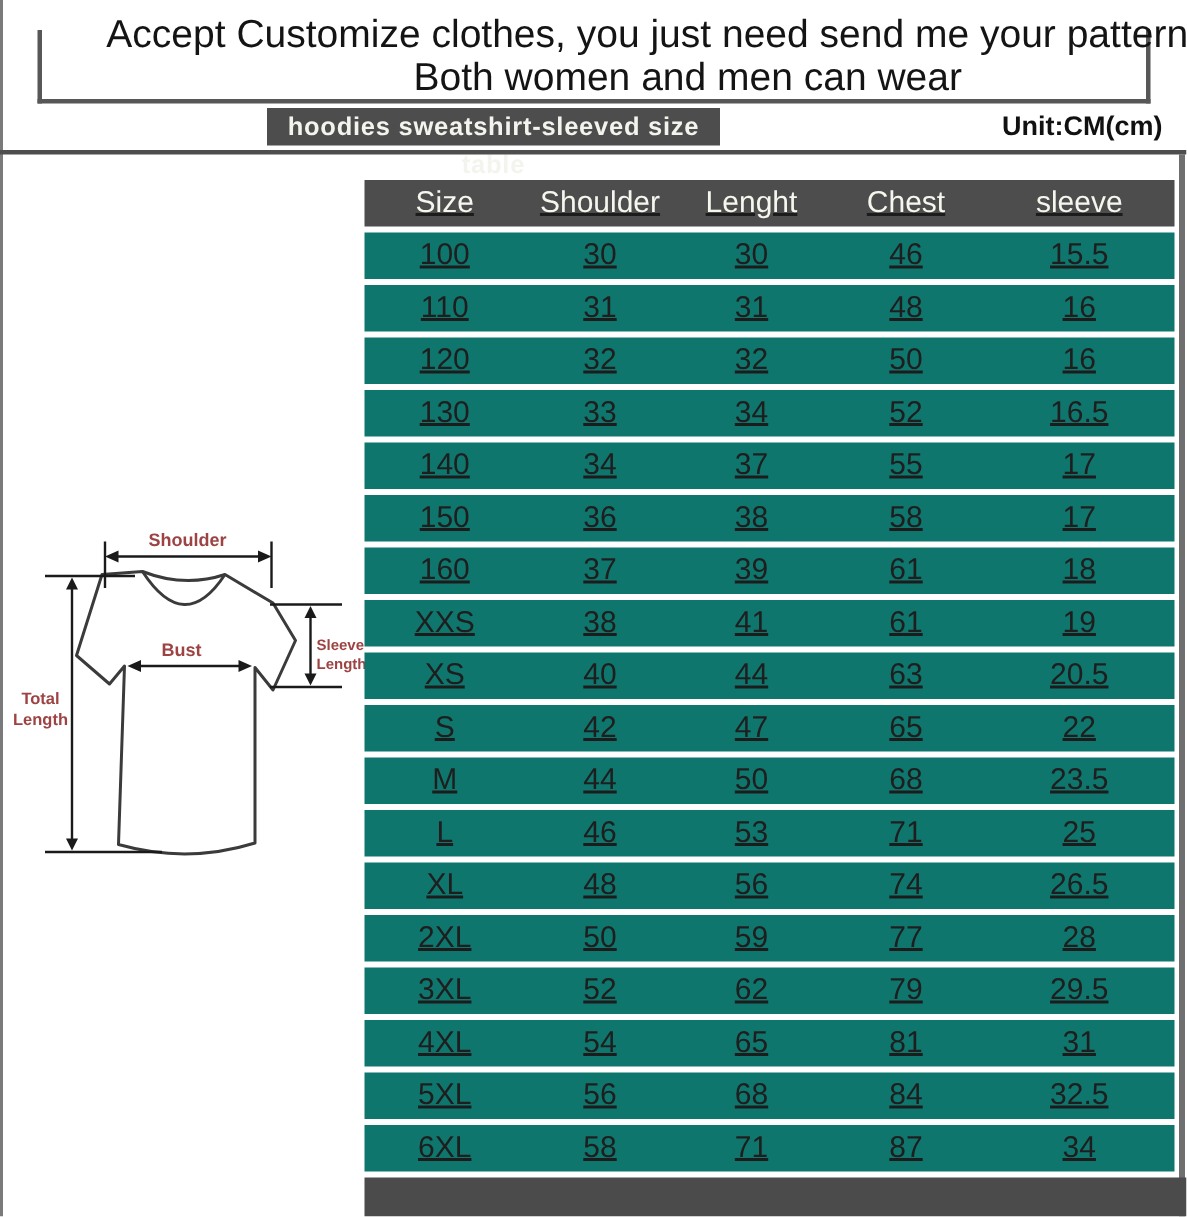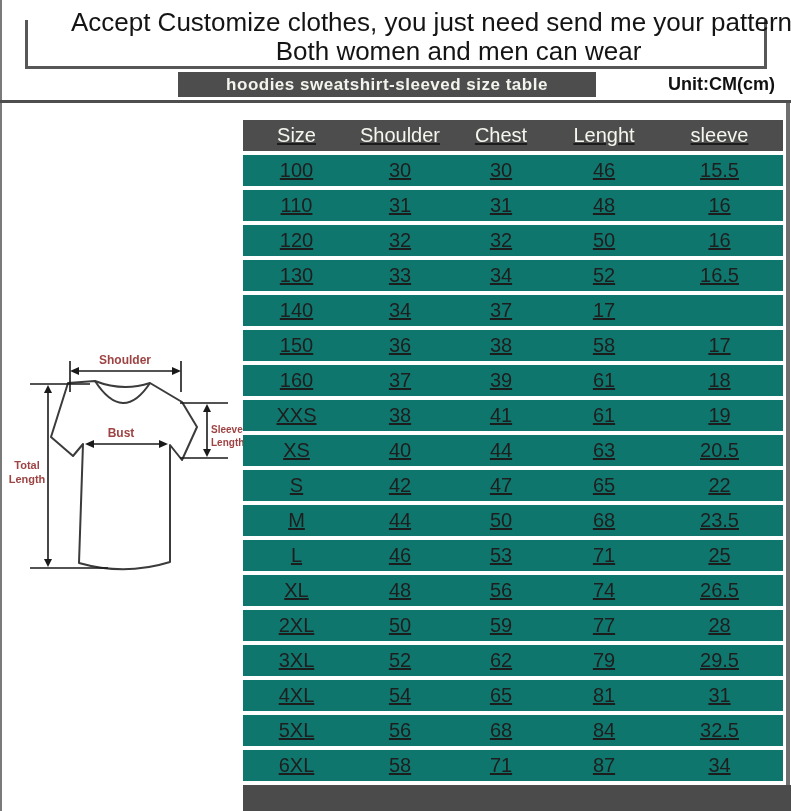--- a/index.html
+++ b/index.html
@@ -10,21 +10,21 @@
   .right-border{position:absolute;left:786px;top:103px;width:4px;height:708px;background:#6f6f6f;}
 
   .title-frame{position:absolute;left:25px;top:20px;width:736px;height:46px;
                border-left:3px solid #575757;border-right:3px solid #575757;
                border-bottom:3px solid #575757;}
   .title-line{position:absolute;left:0;width:791px;text-align:center;
               font-size:26px;color:#141414;white-space:nowrap;margin-left:36px;}
   .title-line.l1{top:7px;}
   .title-line.l2{top:36px;padding-left:27px;}
 
-  .banner-bar{position:absolute;left:178px;top:72px;width:418px;height:25px;
+  .banner-bar{position:absolute;left:178px;top:72px;width:302px;height:25px;
               background:#4d4d4d;color:#f4f4ee;font-size:17px;font-weight:bold;
               text-align:center;line-height:25px;letter-spacing:.5px;}
   .unit-label{position:absolute;right:16px;top:74px;font-size:18px;font-weight:bold;color:#111;}
 
   .divider{position:absolute;left:0;top:100px;width:791px;height:3px;background:#4e4e4e;}
 
   .diagram{position:absolute;left:5px;top:340px;width:240px;height:250px;}
 
   .size-table{position:absolute;left:243px;top:120px;width:540px;}
   .t-head,.t-row{display:grid;grid-template-columns:107px 100px 102px 104px 127px;
@@ -91,22 +91,22 @@
   <polygon points="43,45 39,53 47,53" fill="#1a1a1a"></polygon>
   <polygon points="43,227 39,219 47,219" fill="#1a1a1a"></polygon>
   <text x="22" y="129" text-anchor="middle" font-size="11" font-weight="bold" fill="#9e4343">Total</text>
   <text x="22" y="143" text-anchor="middle" font-size="11" font-weight="bold" fill="#9e4343">Length</text>
 </svg>
 
 <div class="size-table">
   <div class="t-head">
       <div class="th">Size</div>
       <div class="th">Shoulder</div>
+      <div class="th">Lenght</div>
       <div class="th">Chest</div>
-      <div class="th">Lenght</div>
       <div class="th">sleeve</div>
     </div>
   <div class="t-body">
       <div class="t-row">
         <div class="td">100</div>
         <div class="td">30</div>
         <div class="td">30</div>
         <div class="td">46</div>
         <div class="td">15.5</div>
       </div>
@@ -128,20 +128,21 @@
         <div class="td">130</div>
         <div class="td">33</div>
         <div class="td">34</div>
         <div class="td">52</div>
         <div class="td">16.5</div>
       </div>
       <div class="t-row">
         <div class="td">140</div>
         <div class="td">34</div>
         <div class="td">37</div>
+        <div class="td">55</div>
         <div class="td">17</div>
       </div>
       <div class="t-row">
         <div class="td">150</div>
         <div class="td">36</div>
         <div class="td">38</div>
         <div class="td">58</div>
         <div class="td">17</div>
       </div>
       <div class="t-row">

